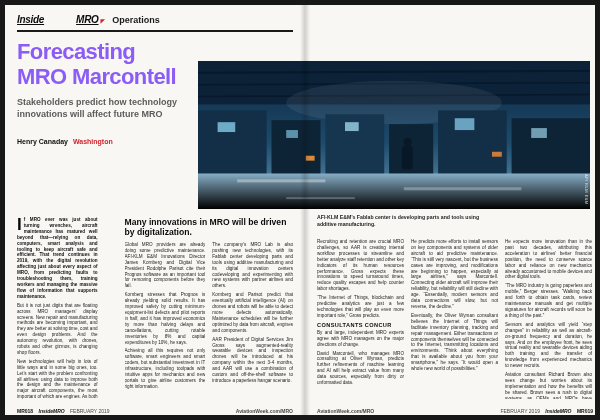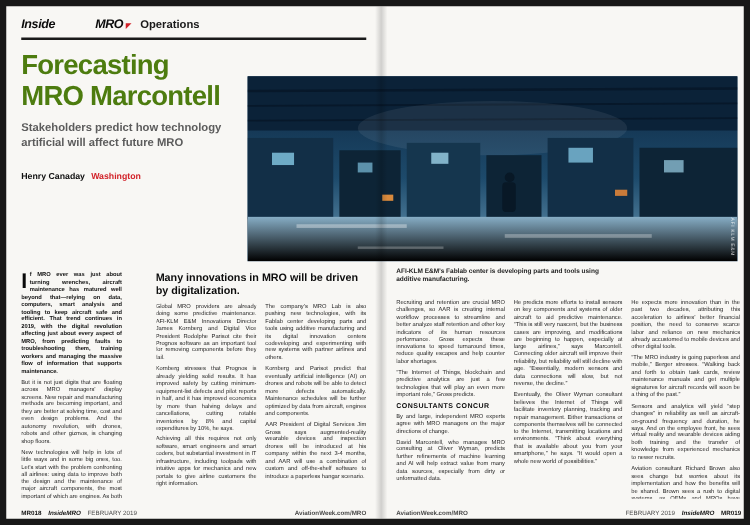--- a/index.html
+++ b/index.html
@@ -4,28 +4,28 @@
 <style>
   * { margin:0; padding:0; box-sizing:border-box; }
   html,body { width:600px; height:420px; }
   body { font-family:"Liberation Sans", sans-serif; background:#101010; overflow:hidden; }
   .spread { position:relative; width:600px; height:420px; background:#f8f7f4; border:5px solid #181818; overflow:hidden; }
   .gutter { position:absolute; left:295px; top:0; width:10px; height:100%;
     background:linear-gradient(90deg, rgba(0,0,0,0) 0%, rgba(0,0,0,0.16) 50%, rgba(0,0,0,0) 100%); }
 
   
   .masthead { position:absolute; left:12px; top:9px; font-size:10px; color:#0c0c0c; display:flex; align-items:baseline; gap:2px; }
-  .masthead .brand { font-weight:800; font-style:italic; letter-spacing:-0.3px; }
+  .masthead .brand { font-weight:800; font-style:italic; letter-spacing:-0.3px;text-decoration:underline; }
   .masthead .brand-mro { font-weight:800;margin-left:30px; }
   .logo-mark { color:#d2232a; font-size:6px; vertical-align:super; margin-right:5px; }
   .masthead .section { font-weight:700; font-size:9px; color:#1a1a1a; }
   .masthead-rule { position:absolute; left:12px; top:25px; width:276px; height:1.5px; background:#1a1a1a; }
 
   
-  .headline { position:absolute; left:12px; top:34px; width:182px; font-weight:800; color:#4d7c0f; font-size:22px; line-height:25px; letter-spacing:-0.6px; }
+  .headline { position:absolute; left:12px; top:34px; width:182px; font-weight:800; color:#8b5cf6; font-size:22px; line-height:25px; letter-spacing:-0.6px; }
   .standfirst { position:absolute; left:12px; top:92px; width:168px; font-size:9px; line-height:11.5px; font-weight:700; color:#5c5c5c; }
   .byline { position:absolute; left:12px; top:133px; font-size:7px; }
   .byline .name { font-weight:800; color:#101010; }
   .byline .loc { font-weight:800; color:#d2232a; margin-left:3px; }
 
   
   .photo { position:absolute; left:193px; top:56px; width:392px; height:148px; background:#16364e; overflow:hidden; }
   .photo svg { width:100%; height:100%; display:block; }
   .photo-credit { position:absolute; right:1px; bottom:4px; writing-mode:vertical-rl; font-size:4px; letter-spacing:0.5px; color:rgba(255,255,255,0.75); }
 
@@ -65,21 +65,21 @@
       <span class="brand brand-mro">MRO</span>
       <span class="logo-mark">◤</span>
     <span class="section">Operations</span>
   </div>
   <div class="masthead-rule"></div>
 
   <div class="headline">
     <div>Forecasting</div>
     <div>MRO Marcontell</div>
   </div>
-  <div class="standfirst">Stakeholders predict how technology artificial will affect future MRO</div>
+  <div class="standfirst">Stakeholders predict how technology innovations will affect future MRO</div>
   <div class="byline">
     <span class="name">Henry Canaday</span>
     <span class="loc">Washington</span>
   </div>
 
   <div class="photo">
     <svg viewBox="0 0 400 150" preserveAspectRatio="none">
       <defs>
         <linearGradient id="bg" x1="0" y1="0" x2="0" y2="1">
           <stop offset="0" stop-color="#0d2640"></stop>

